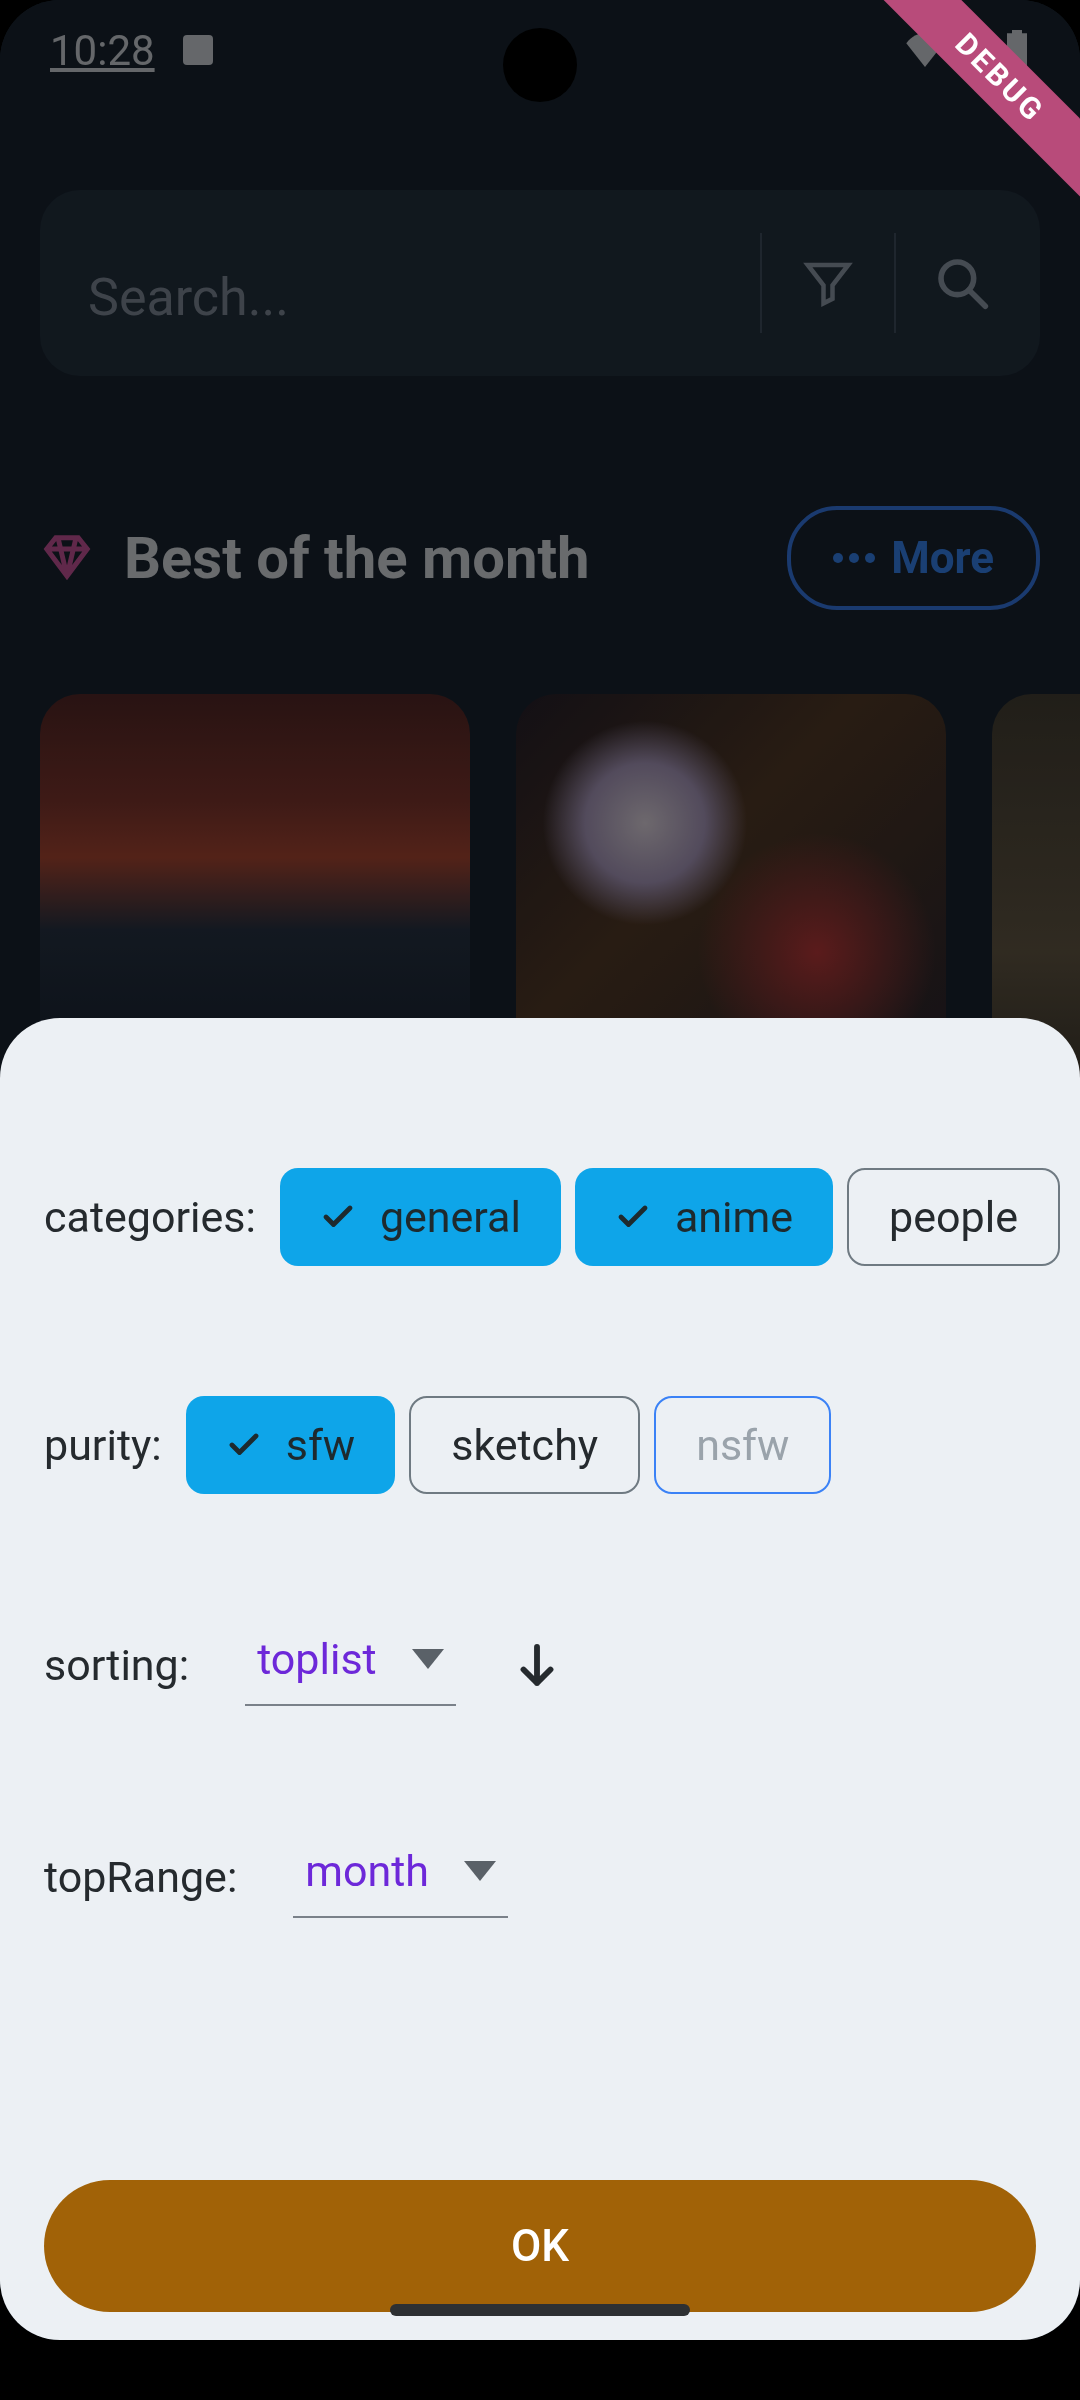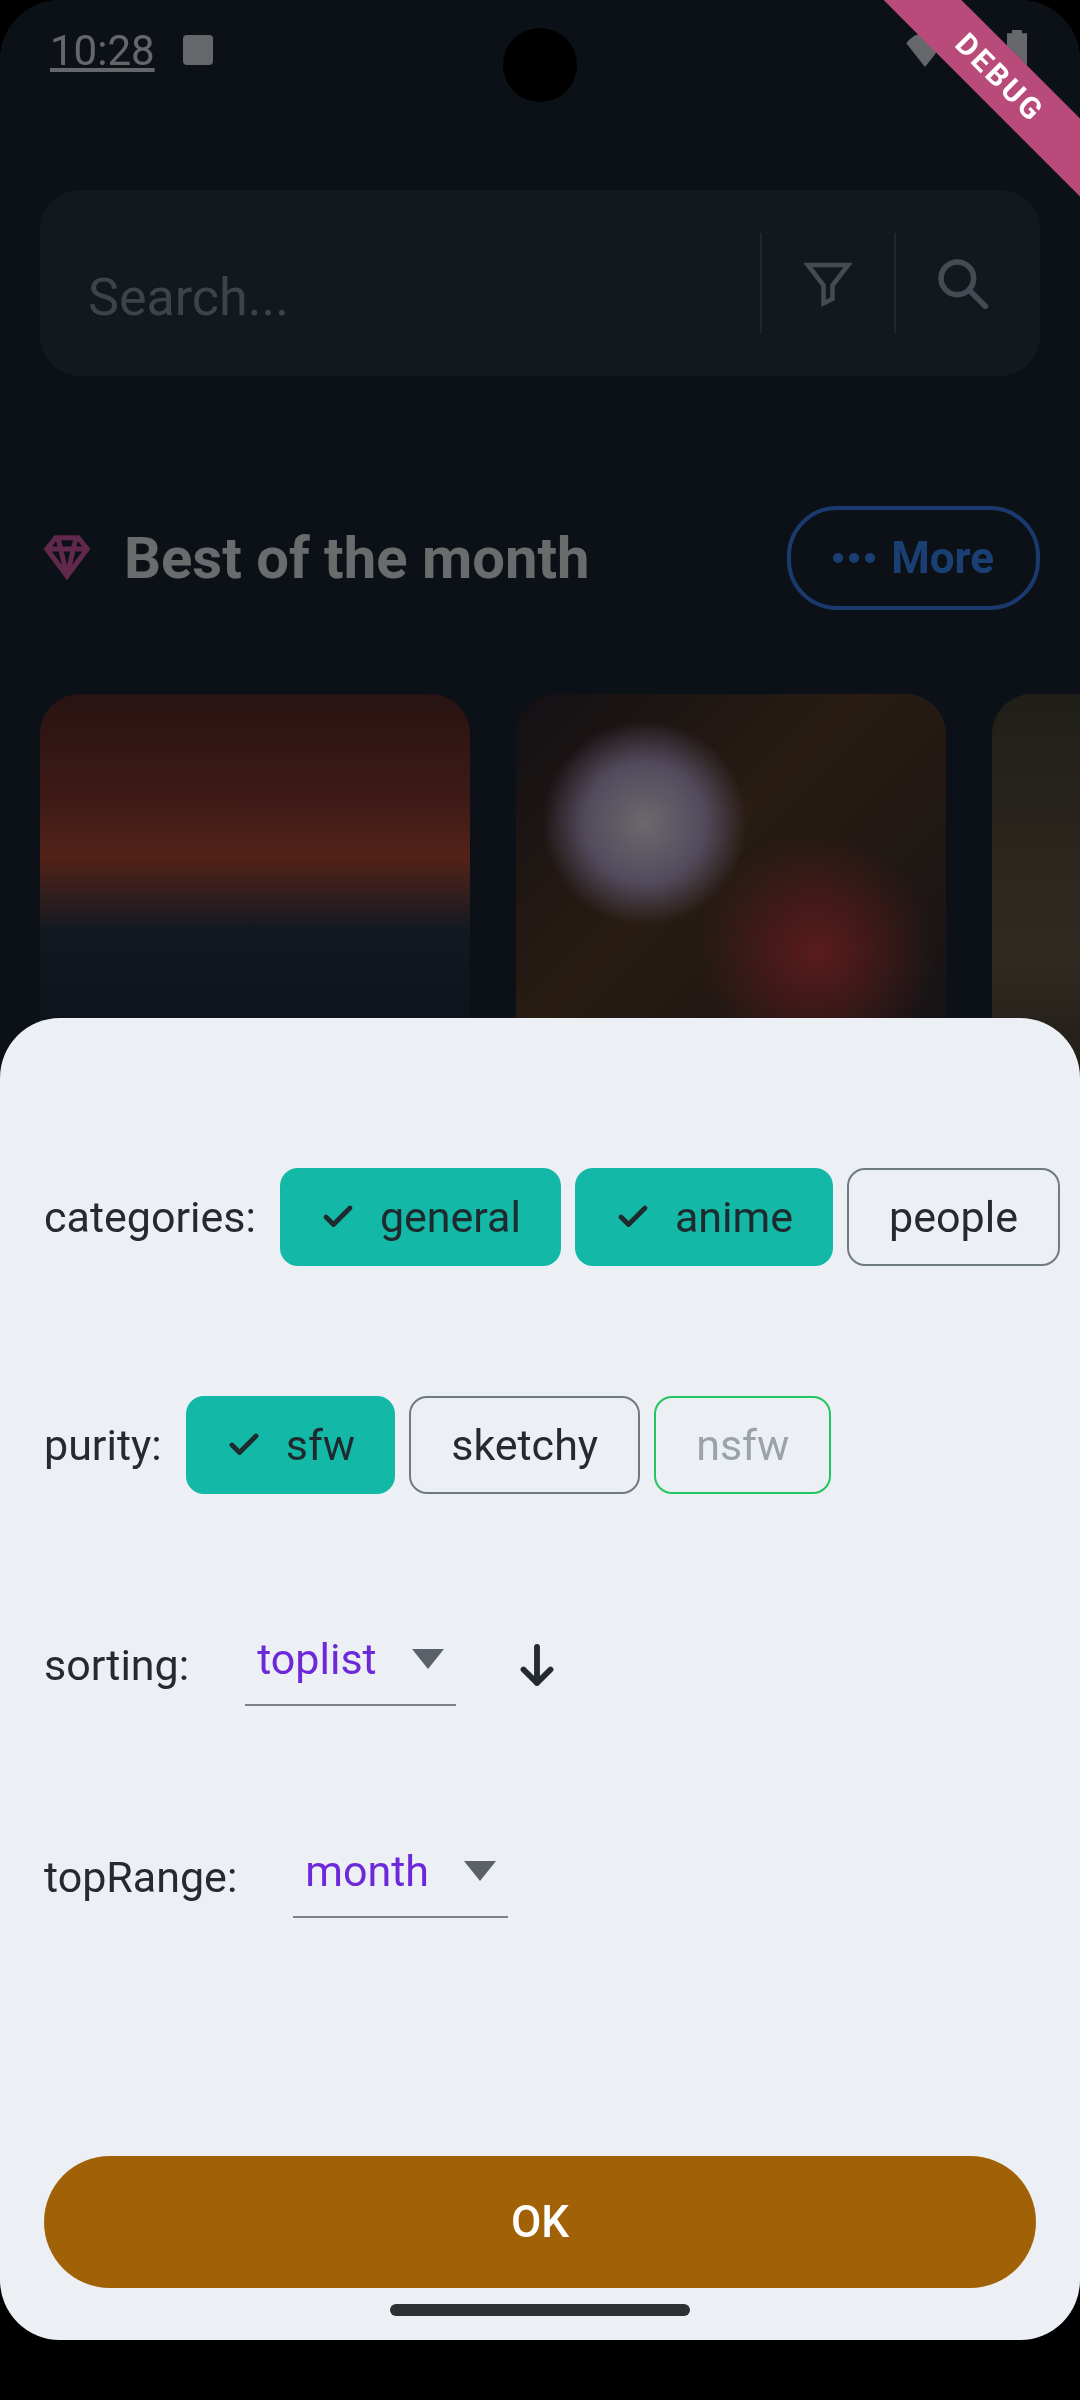--- a/index.html
+++ b/index.html
@@ -199,21 +199,21 @@
   .sheet {
     position: absolute;
     left: 0;
     right: 0;
     bottom: 0;
     height: 1322px;
     background: #ecf0f4;
     border-top-left-radius: 60px;
     border-top-right-radius: 60px;
     z-index: 30;
-    padding: 150px 44px 52px 44px;
+    padding: 150px 44px 28px 44px;
     display: flex;
     flex-direction: column;
   }
 
   .row {
     display: flex;
     align-items: center;
     gap: 14px;
   }
   .row + .row {
@@ -228,29 +228,29 @@
   .chip {
     display: flex;
     align-items: center;
     gap: 24px;
     height: 98px;
     padding: 0 40px;
     border-radius: 18px;
     font-size: 43px;
   }
   .chip.selected {
-    background: #14b8a6;
+    background: #0ea5e9;
     color: #1e2a2e;
   }
   .chip.outlined {
     border: 2px solid #6f7a82;
     color: #252a2e;
   }
   .chip.disabled {
-    border: 2px solid #22c55e;
+    border: 2px solid #3b82f6;
     color: #9aa3ab;
   }
   .chip .check {
     width: 36px;
     height: 36px;
     display: flex;
     align-items: center;
     justify-content: center;
   }
 

